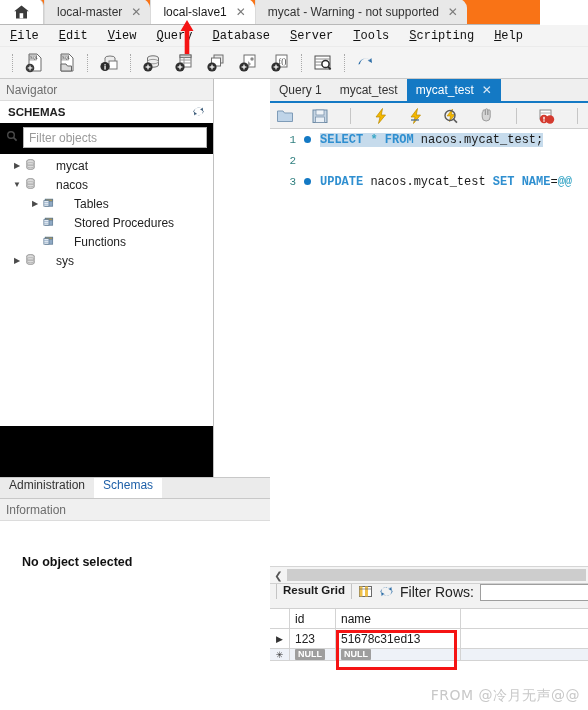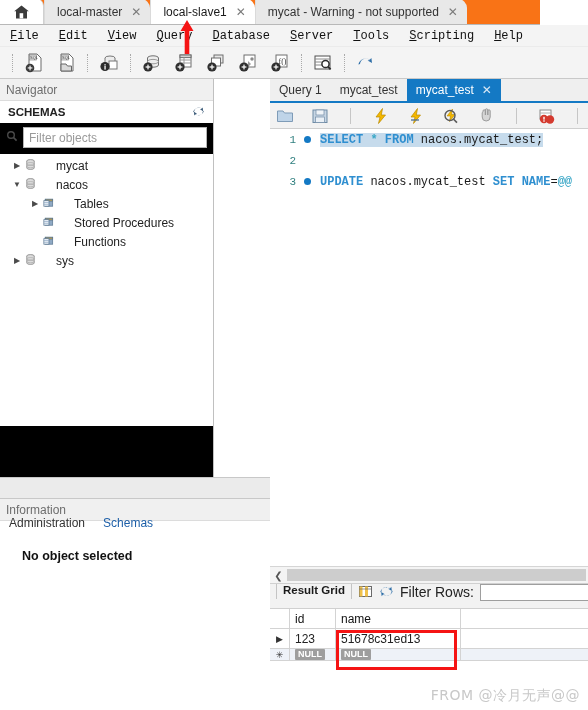--- a/index.html
+++ b/index.html
@@ -109,26 +109,26 @@
   .lp-tabs {
     position: absolute; bottom: 0; left: 0; width: 270px; height: 233px;
     background: #f7f7f7;
   }
   .lp-tabrow {
     height: 22px; display: flex; align-items: stretch;
     border-top: 1px solid #c8c8c8; border-bottom: 1px solid #c8c8c8;
     background: #ebebeb;
   }
   .lp-tab {
-    padding: 0 9px; display: flex; align-items: center;
-    font-size: 12px; color: #333; background: #ebebeb; margin-top: 45px;
+    padding: 0 9px; display: flex; align-items: flex-start;
+    font-size: 12px; color: #333; background: #ebebeb;
   }
   .lp-tab.active { background: #ffffff; color: #1d5fa8; }
   .info-body { background: #fff; height: 189px; padding: 28px 0 0 22px; }
-  .info-body .noobj { font-weight: bold; font-size: 12.5px; color: #111; }
+  .info-body .noobj { font-weight: bold; font-size: 12.5px; color: #111; margin-top: 6px; }
 
   
   .rightpanel {
     position: absolute; top: 79px; left: 270px; width: 318px; height: 631px;
     background: #ffffff;
   }
   .qtabrow {
     height: 24px; display: flex; align-items: stretch; background: #efefef;
     border-bottom: 2px solid #1479c4;
   }

